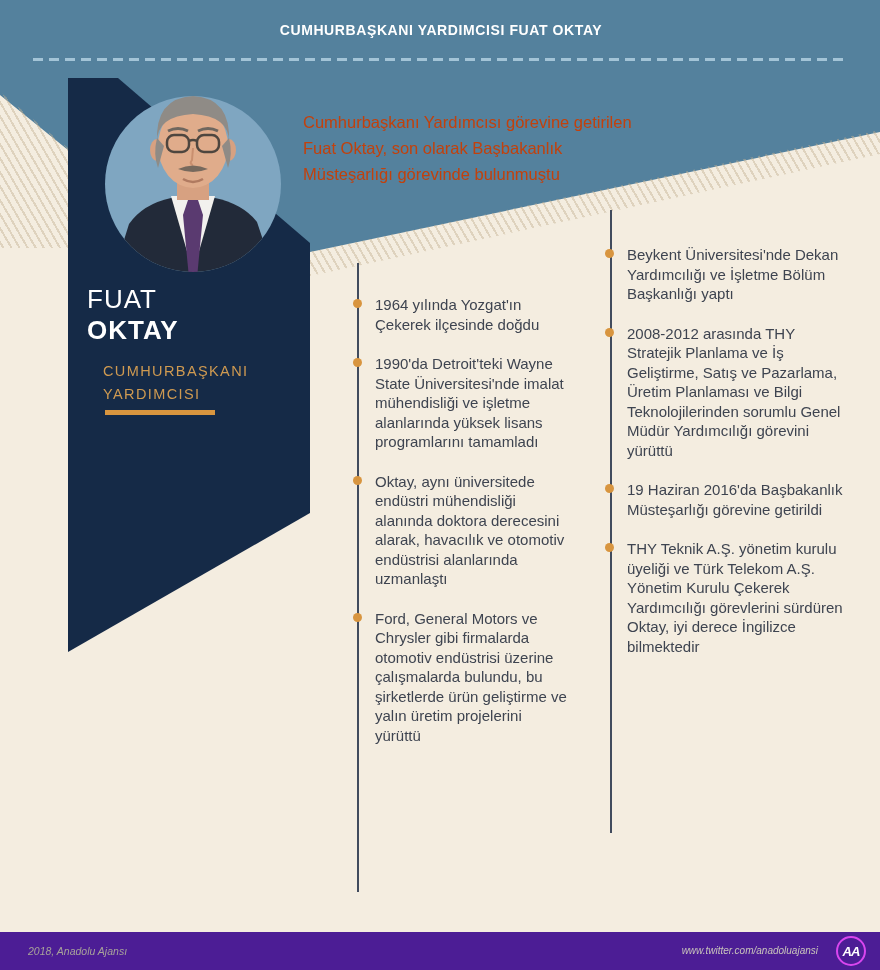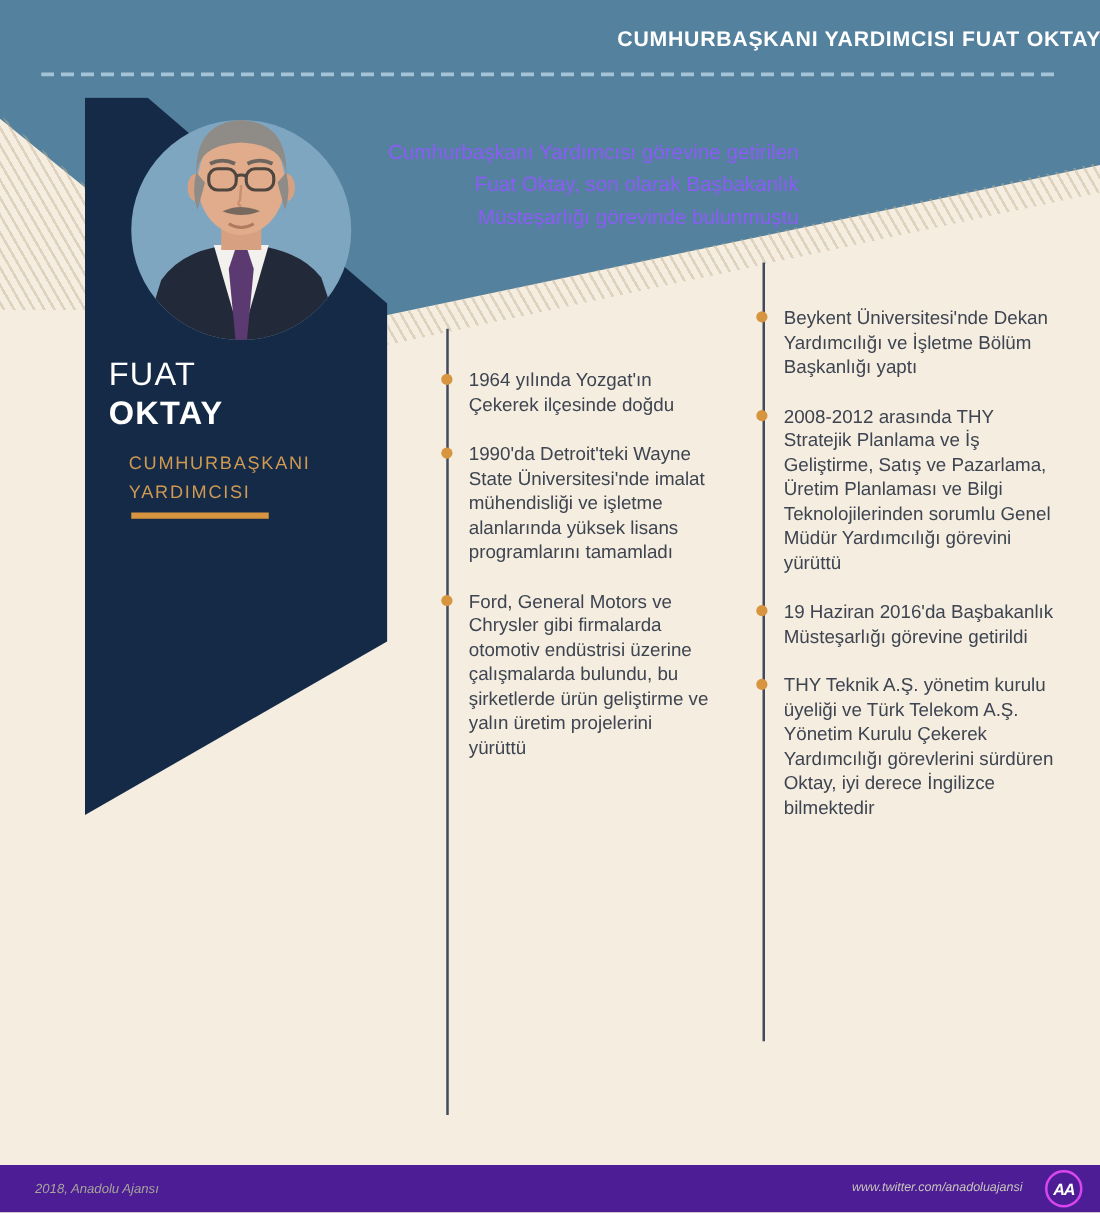--- a/index.html
+++ b/index.html
@@ -18,30 +18,30 @@
     background:repeating-linear-gradient(60deg,rgba(196,178,148,.45) 0 2px,rgba(244,237,224,0) 2px 7px);}
   .hatch-right{clip-path:polygon(310px 252px,880px 130px,880px 154px,310px 276px);}
   .hatch-left{clip-path:polygon(0 92px,68px 148px,68px 248px,0 248px);}
   .navy-poly{
     position:absolute;left:68px;top:78px;width:242px;height:574px;
     background:#152a47;
     clip-path:polygon(0 0,50px 0,242px 165px,242px 435px,0 574px);
   }
   
   .title{
-    position:absolute;left:1px;top:22px;width:880px;text-align:right;
-    color:#ffffff;font-size:17px;font-weight:bold;letter-spacing:.6px;
+    position:absolute;left:1px;top:22px;width:880px;text-align:center;
+    color:#ffffff;font-size:14px;font-weight:bold;letter-spacing:.6px;
   }
   .dashes{
     position:absolute;left:33px;top:58px;width:814px;height:3px;
     background:repeating-linear-gradient(90deg,#a3c4d7 0 10px,rgba(0,0,0,0) 10px 16px);
   }
   .intro{
     position:absolute;left:303px;top:92px;width:336px;
-    color:#8b5cf6;font-size:16.5px;line-height:26px;text-align:right;
+    color:#c2410c;font-size:16.5px;line-height:26px;
   }
   
   .photo{position:absolute;left:85px;top:88px;}
   .name{position:absolute;left:87px;top:284px;color:#fff;line-height:31px;letter-spacing:1px;}
   .name .first{font-size:26px;font-weight:normal;}
   .name .last{font-size:26px;font-weight:bold;}
   .role{
     position:absolute;left:103px;top:360px;width:160px;
     color:#cf9a51;font-size:14.5px;letter-spacing:1.4px;line-height:23px;
   }
@@ -134,20 +134,24 @@
     <div class="item">
       <span class="dot"></span>
       <p>1964 yılında Yozgat'ın Çekerek ilçesinde doğdu</p>
     </div>
     <div class="item">
       <span class="dot"></span>
       <p>1990'da Detroit'teki Wayne State Üniversitesi'nde imalat mühendisliği ve işletme alanlarında yüksek lisans programlarını tamamladı</p>
     </div>
     <div class="item">
       <span class="dot"></span>
+      <p>Oktay, aynı üniversitede endüstri mühendisliği alanında doktora derecesini alarak, havacılık ve otomotiv endüstrisi alanlarında uzmanlaştı</p>
+    </div>
+    <div class="item">
+      <span class="dot"></span>
       <p>Ford, General Motors ve Chrysler gibi firmalarda otomotiv endüstrisi üzerine çalışmalarda bulundu, bu şirketlerde ürün geliştirme ve yalın üretim projelerini yürüttü</p>
     </div>
   </div>
 
   <div class="col right">
     <div class="item">
       <span class="dot"></span>
       <p>Beykent Üniversitesi'nde Dekan Yardımcılığı ve İşletme Bölüm Başkanlığı yaptı</p>
     </div>
     <div class="item">

